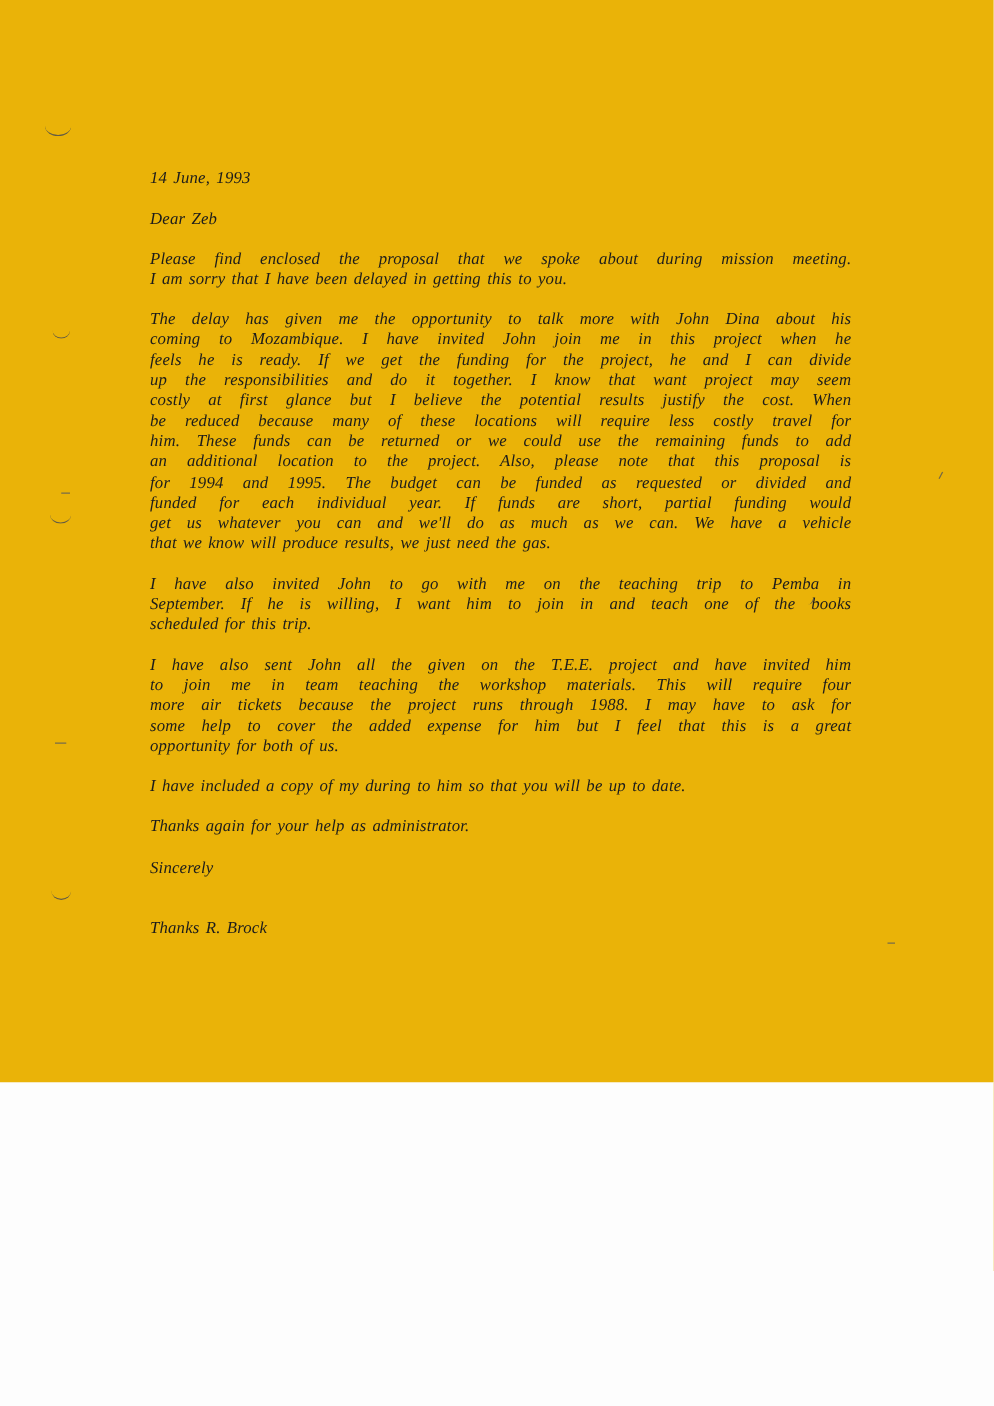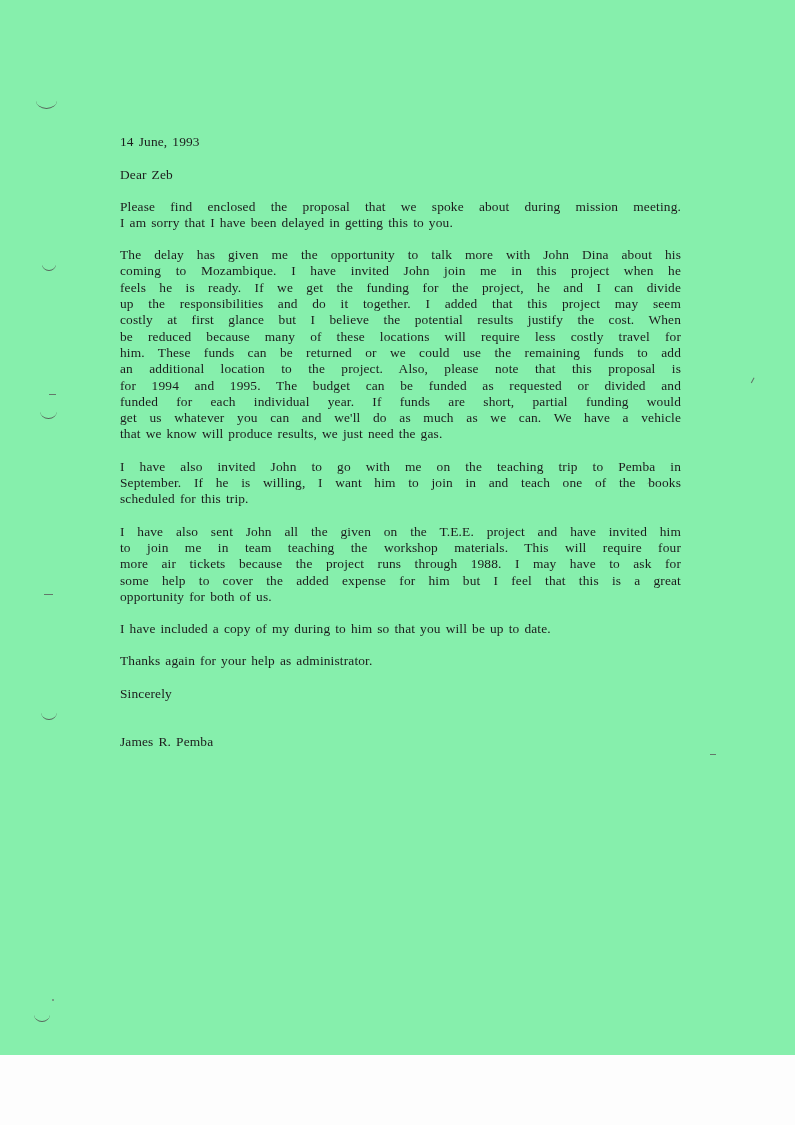--- a/index.html
+++ b/index.html
@@ -3,25 +3,26 @@
 <meta charset="utf-8">
 <style>
   html, body {
     margin: 0;
     padding: 0;
     background: #fdfdfd;
   }
   .page {
     position: relative;
     width: 795px;
-    height: 1055px;
-    background: #86efac;
+    height: 866px;
+    background: #eab308;
     overflow: hidden;
     font-family: "Liberation Serif", "DejaVu Serif", serif;
     color: #1c1c1c;
+    font-style: italic;
   }
   .letter {
     position: absolute;
     left: 120px;
     top: 134px;
     width: 561px;
     font-size: 13.4px;
     line-height: 16.3px;
     letter-spacing: 0.15px;
     word-spacing: 1.5px;
@@ -69,21 +70,21 @@
     <div class="salutation">Dear Zeb</div>
     <div id="paragraphs">
         <div class="para">
           <div class="line just">Please find enclosed the proposal that we spoke about during mission meeting.</div>
           <div class="line">I am sorry that I have been delayed in getting this to you.</div>
         </div>
         <div class="para">
           <div class="line just">The delay has given me the opportunity to talk more with John Dina about his</div>
           <div class="line just">coming to Mozambique.  I have invited John join me in this project when he</div>
           <div class="line just">feels he is ready.  If we get the funding for the project, he and I can divide</div>
-          <div class="line just">up the responsibilities and do it together.  I added that this project may seem</div>
+          <div class="line just">up the responsibilities and do it together.  I know that want project may seem</div>
           <div class="line just">costly at first glance but I believe the potential results justify the cost.  When</div>
           <div class="line just">be reduced because many of these locations will require less costly travel for</div>
           <div class="line just">him.  These funds can be returned or we could use the remaining funds to add</div>
           <div class="line just">an additional location to the project.  Also, please note that this proposal is</div>
           <div class="line just">for 1994 and 1995.  The budget can be funded as requested or divided and</div>
           <div class="line just">funded for each individual year.  If funds are short, partial funding would</div>
           <div class="line just">get us whatever you can and we'll do as much as we can.  We have a vehicle</div>
           <div class="line">that we know will produce results, we just need the gas.</div>
         </div>
         <div class="para">
@@ -99,21 +100,21 @@
           <div class="line">opportunity for both of us.</div>
         </div>
         <div class="para">
           <div class="line">I have included a copy of my during to him so that you will be up to date.</div>
         </div>
         <div class="para">
           <div class="line">Thanks again for your help as administrator.</div>
         </div>
       </div>
     <div class="closing">Sincerely</div>
-    <div class="signature">James R. Pemba</div>
+    <div class="signature">Thanks R. Brock</div>
   </div>
   <div id="marks">
       <span class="mark curve" style="left: 36px; top: 99px; width: 21px; height: 9px;"></span>
       <span class="mark curve" style="left: 42px; top: 263px; width: 14px; height: 7px;"></span>
       <span class="mark dash" style="left: 49px; top: 394px; width: 7px; height: 2px;"></span>
       <span class="mark curve" style="left: 40px; top: 410px; width: 17px; height: 8px;"></span>
       <span class="mark dash" style="left: 44px; top: 594px; width: 9px; height: 2px;"></span>
       <span class="mark curve" style="left: 41px; top: 711px; width: 16px; height: 8px;"></span>
       <span class="mark dot" style="left: 52px; top: 999px; width: 2px; height: 2px;"></span>
       <span class="mark curve" style="left: 34px; top: 1013px; width: 16px; height: 8px;"></span>

